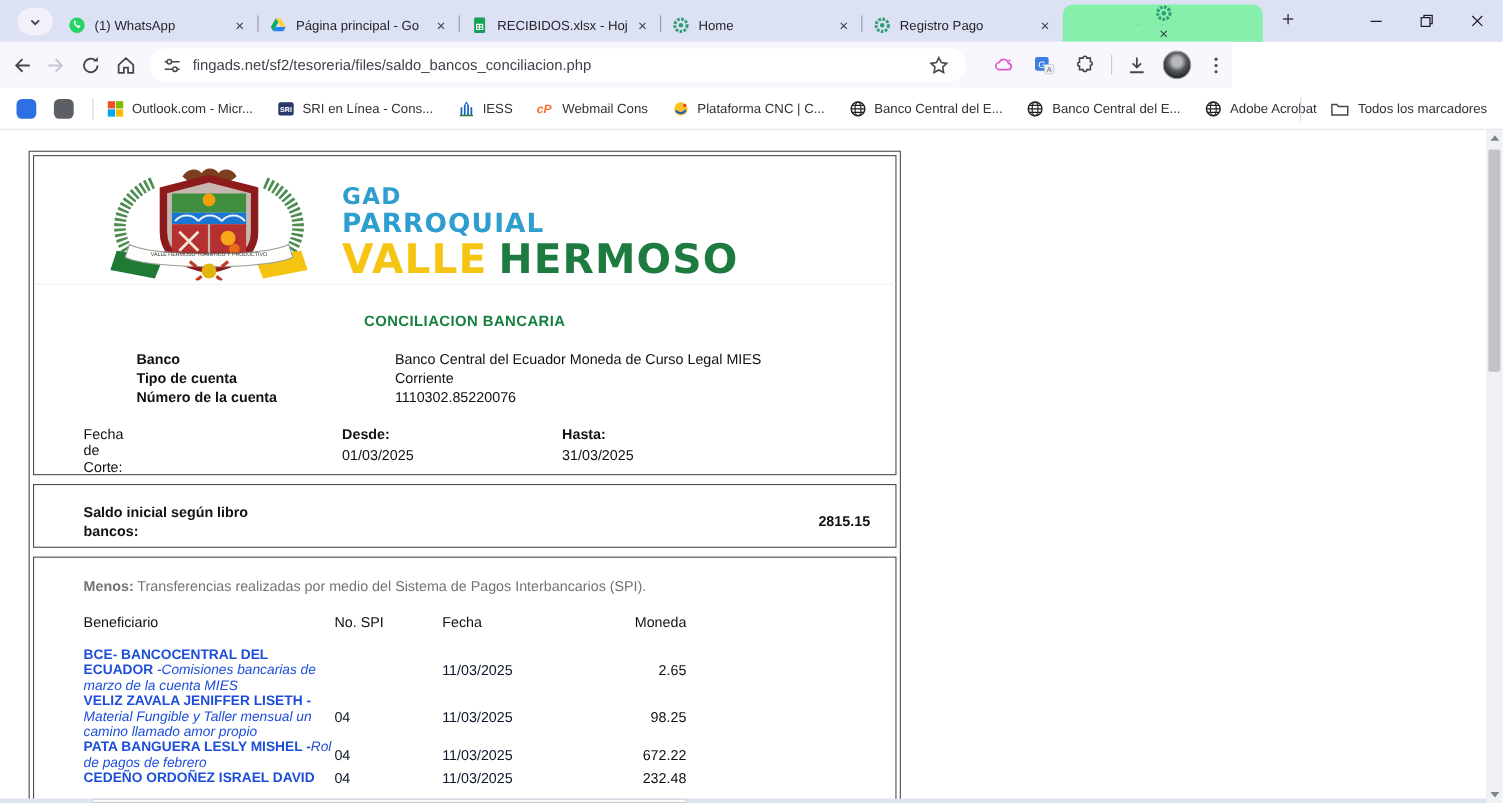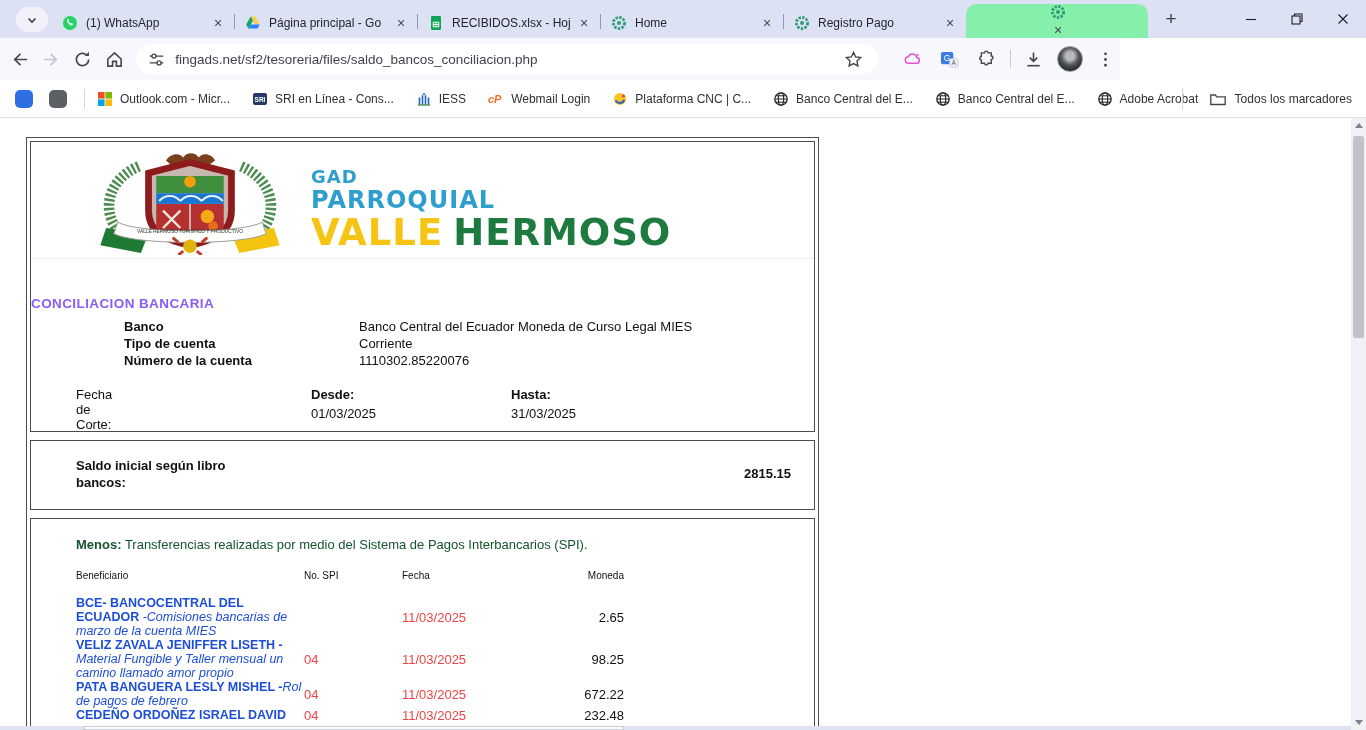--- a/index.html
+++ b/index.html
@@ -52,55 +52,55 @@
   .bm-all { position:absolute; right:14px; top:0; height:38px; display:flex; align-items:center;padding-left:40px; }
   .bm-all .allsep { width:1px; height:22px; background:#d4d6dd; margin-right:26px; }
   .bm-all svg { width:18px; height:15px; margin-right:8px; }
 
   
   .viewport { position:absolute; left:0; top:118px; width:1351px; height:612px; background:#fff; overflow:hidden; }
   .frame { position:absolute; left:26px; top:19px; width:793px; height:900px;
     border:1px solid #4c4c4c; padding:3px; background:#fff; }
   .box { border:1px solid #4c4c4c; background:#fff; position:relative; margin-bottom:8px; }
   .box1 { height:291px; }
-  .box2 { height:70px; }
+  .box2 { height:58px; }
   .box3 { height:520px; padding:18px 0 0 45px; }
 
   .crest { position:absolute; left:45px; top:5px; }
   .logo-strip { position:absolute; left:0; top:0; width:100%; height:117px; border-bottom:1px solid #f3efee; }
   .logo-text { position:absolute; left:280px; top:26px; font-family:"DejaVu Sans", sans-serif; font-weight:bold; line-height:1; }
-  .lt1 { font-size:18px; color:#2d9ecd; letter-spacing:1px; }
+  .lt1 { font-size:21px; color:#2d9ecd; letter-spacing:1px; }
   .lt2 { font-size:24px; color:#2d9ecd; letter-spacing:1px; margin-top:2px; }
   .lt3 { font-size:37px; letter-spacing:1px; margin-top:2px; }
   .lt3 .valle { color:#f6c514; } .lt3 .hermoso { color:#1e7b40; margin-left:10px; }
 
-  .doc-title { position:absolute; left:0; top:142px; width:100%; 
-    font-size:13.5px; font-weight:bold; color:#8b5cf6; letter-spacing:.4px;margin-top:12px; }
+  .doc-title { position:absolute; left:0; top:142px; width:100%; text-align:center;
+    font-size:13.5px; font-weight:bold; color:#15803d; letter-spacing:.4px; }
   .info-fields { position:absolute; left:45px; top:176px; font-size:13px; color:#111; }
   .if-row { display:flex; line-height:17px;padding-left:48px; }
   .if-label { width:235px; font-weight:bold; }
   .cutoff { position:absolute; left:45px; top:245px; font-size:13px; color:#111; }
   .co-label { position:absolute; left:0; top:0; font-weight:normal; }
   .co-from { position:absolute; left:235px; top:0; } .co-to { position:absolute; left:435px; top:0; }
   .co-bold { font-weight:bold; display:block; margin-bottom:4px; }
 
   .saldo-label { position:absolute; left:45px; top:16px; width:190px;
     font-size:13px; font-weight:bold; line-height:17px; color:#111; }
   .saldo-value { position:absolute; right:23px; top:25px; font-size:13px; font-weight:bold; color:#111; }
 
-  .menos-line { font-size:13px; color:#14532d; }
+  .menos-line { font-size:13px; color:#737373; }
   .menos-line b { font-weight:bold; }
   .spi-grid { display:grid; grid-template-columns:228px 98px 130px 92px; }
-  .spi-head { margin-top:18px; font-size:10px; color:#111; }
+  .spi-head { margin-top:18px; font-size:13px; color:#111; }
   .spi-head .h-valor { text-align:right; }
   .spi-rows { margin-top:15px; }
   .t-row { display:grid; grid-template-columns:228px 98px 130px 92px; }
   .c-ben { font-size:12.5px; line-height:14px; color:#1d4ed8; }
   .c-ben .nm { font-weight:bold; } .c-ben .ds { font-style:italic; }
-  .c-mid { display:flex; align-items:center; font-size:13px; color:#ef4444; }
+  .c-mid { display:flex; align-items:center; font-size:13px; color:#0f172a; }
   .c-val { display:flex; align-items:center; justify-content:flex-end; font-size:13px; color:#111; }
 
   
   .vscroll { position:absolute; right:0; top:118px; width:15px; height:612px; background:#f0f1f4; }
   .varrow { position:absolute; left:0; width:15px; height:15px; display:flex; align-items:center; justify-content:center; }
   .tri-up { width:0; height:0; border-left:4px solid transparent; border-right:4px solid transparent; border-bottom:5px solid #7e828c; }
   .tri-dn { width:0; height:0; border-left:4px solid transparent; border-right:4px solid transparent; border-top:5px solid #7e828c; }
   .vthumb { position:absolute; left:2px; top:18px; width:11px; height:202px; background:#c2c3c9; border-radius:2px; }
   .hscroll { position:absolute; left:0; top:726px; width:1351px; height:4px; background:#dde3f0; }
   .hthumb { position:absolute; left:84px; top:0; width:540px; height:4px; background:#fdfdfe; border:1px solid #c8cdd8; }
@@ -317,21 +317,21 @@
           </svg>
         </span>
         <span class="bm-label">IESS</span>
       </span>
       <span class="bm-item">
         <span class="fav">
           <svg viewBox="0 0 16 16">
             <text x="0" y="12" font-size="11" font-weight="bold" font-style="italic" fill="#ff6c2c" font-family="sans-serif">cP</text>
           </svg>
         </span>
-        <span class="bm-label">Webmail Login</span>
+        <span class="bm-label">Webmail Cons</span>
       </span>
       <span class="bm-item">
         <span class="fav">
           <svg viewBox="0 0 16 16">
             <circle cx="8" cy="8" r="6" fill="#f7c325"></circle>
             <path d="M3.5 9.5a5 5 0 008.8-.5" stroke="#2b5fb8" stroke-width="2" fill="none"></path>
             <circle cx="11.5" cy="5" r="1.6" fill="#e8442e"></circle>
           </svg>
         </span>
         <span class="bm-label">Plataforma CNC | C...</span>

